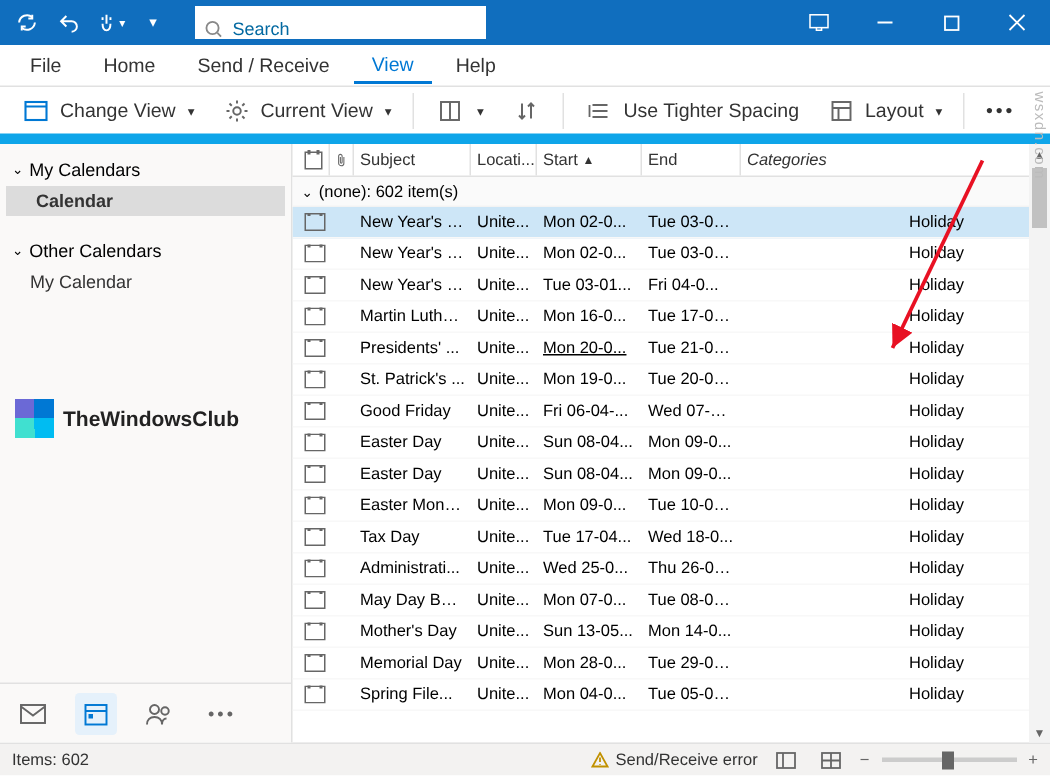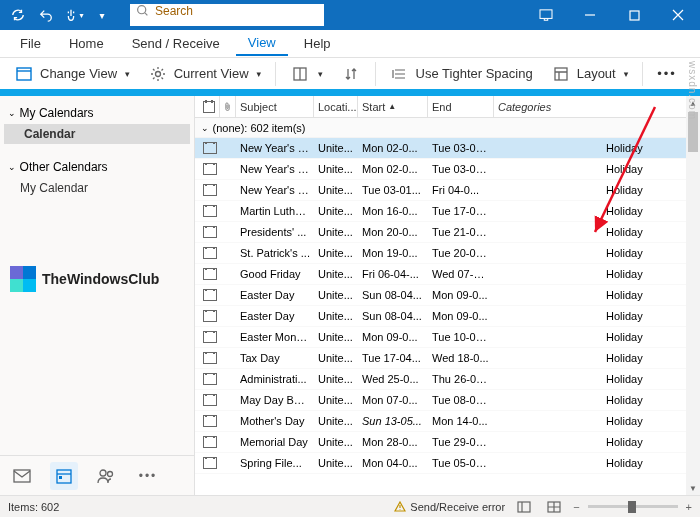--- a/index.html
+++ b/index.html
@@ -3,21 +3,21 @@
 <meta charset="utf-8">
 <style>
   * { box-sizing: border-box; margin: 0; padding: 0; font-family: "Segoe UI", sans-serif; }
   body { width: 700px; height: 517px; background: #fff; overflow: hidden; font-size: 12px; position: relative; }
 
   
   .titlebar { height: 30px; background: #106ebe; display: flex; align-items: center; color: #fff; }
   .qat { display: flex; align-items: center; gap: 4px; padding: 0 6px; }
   .qat-btn { width: 24px; height: 24px; display: flex; align-items: center; justify-content: center; cursor: pointer; }
   .search-wrap { flex: 1; margin: 0 6px 0 10px; max-width: 400px; }
-  .search-box { height: 22px; background: #fff; display: flex; align-items: flex-start; padding: 0 6px; color: #a16207; }
+  .search-box { height: 22px; background: #fff; display: flex; align-items: flex-end; padding: 0 6px; color: #0369a1; }
   .search-box svg { margin-right: 6px; }
   .title-spacer { flex: 1; }
   .win-controls { display: flex; height: 100%; }
   .win-btn { width: 44px; display: flex; align-items: center; justify-content: center; cursor: pointer; }
 
   
   .menubar { height: 28px; display: flex; align-items: center; border-bottom: 1px solid #e1e1e1; padding-left: 8px; gap: 4px; }
   .menu-item { padding: 4px 12px; font-size: 13px; cursor: pointer; color: #333; }
   .menu-item.active { color: #0078d4; border-bottom: 2px solid #0078d4; }
 
@@ -320,21 +320,21 @@
           <div class="cell" style="width:108px;"></div>
           <div class="cell" style="flex:1;">Holiday</div>
         </div>
         <div class="row">
           <div class="cell" style="width:25px;">
             <div class="cal-icon-s"></div>
           </div>
           <div class="cell" style="width:16px;"></div>
           <div class="cell" style="width:78px;">Presidents' ...</div>
           <div class="cell" style="width:44px;">Unite...</div>
-          <div class="cell" style="width:70px;">Mon 20-0...</div>
+          <div class="cell" style="width:70px;text-decoration:underline;">Mon 20-0...</div>
           <div class="cell" style="width:66px;">Tue 21-02...</div>
           <div class="cell" style="width:108px;"></div>
           <div class="cell" style="flex:1;">Holiday</div>
         </div>
         <div class="row">
           <div class="cell" style="width:25px;">
             <div class="cal-icon-s"></div>
           </div>
           <div class="cell" style="width:16px;"></div>
           <div class="cell" style="width:78px;">St. Patrick's ...</div>
@@ -428,21 +428,21 @@
           <div class="cell" style="width:108px;"></div>
           <div class="cell" style="flex:1;">Holiday</div>
         </div>
         <div class="row">
           <div class="cell" style="width:25px;">
             <div class="cal-icon-s"></div>
           </div>
           <div class="cell" style="width:16px;"></div>
           <div class="cell" style="width:78px;">Mother's Day</div>
           <div class="cell" style="width:44px;">Unite...</div>
-          <div class="cell" style="width:70px;font-style:italic;">Sun 13-05...</div>
+          <div class="cell" style="width:70px;">Sun 13-05...</div>
           <div class="cell" style="width:66px;">Mon 14-0...</div>
           <div class="cell" style="width:108px;"></div>
           <div class="cell" style="flex:1;">Holiday</div>
         </div>
         <div class="row">
           <div class="cell" style="width:25px;">
             <div class="cal-icon-s"></div>
           </div>
           <div class="cell" style="width:16px;"></div>
           <div class="cell" style="width:78px;">Memorial Day</div>

